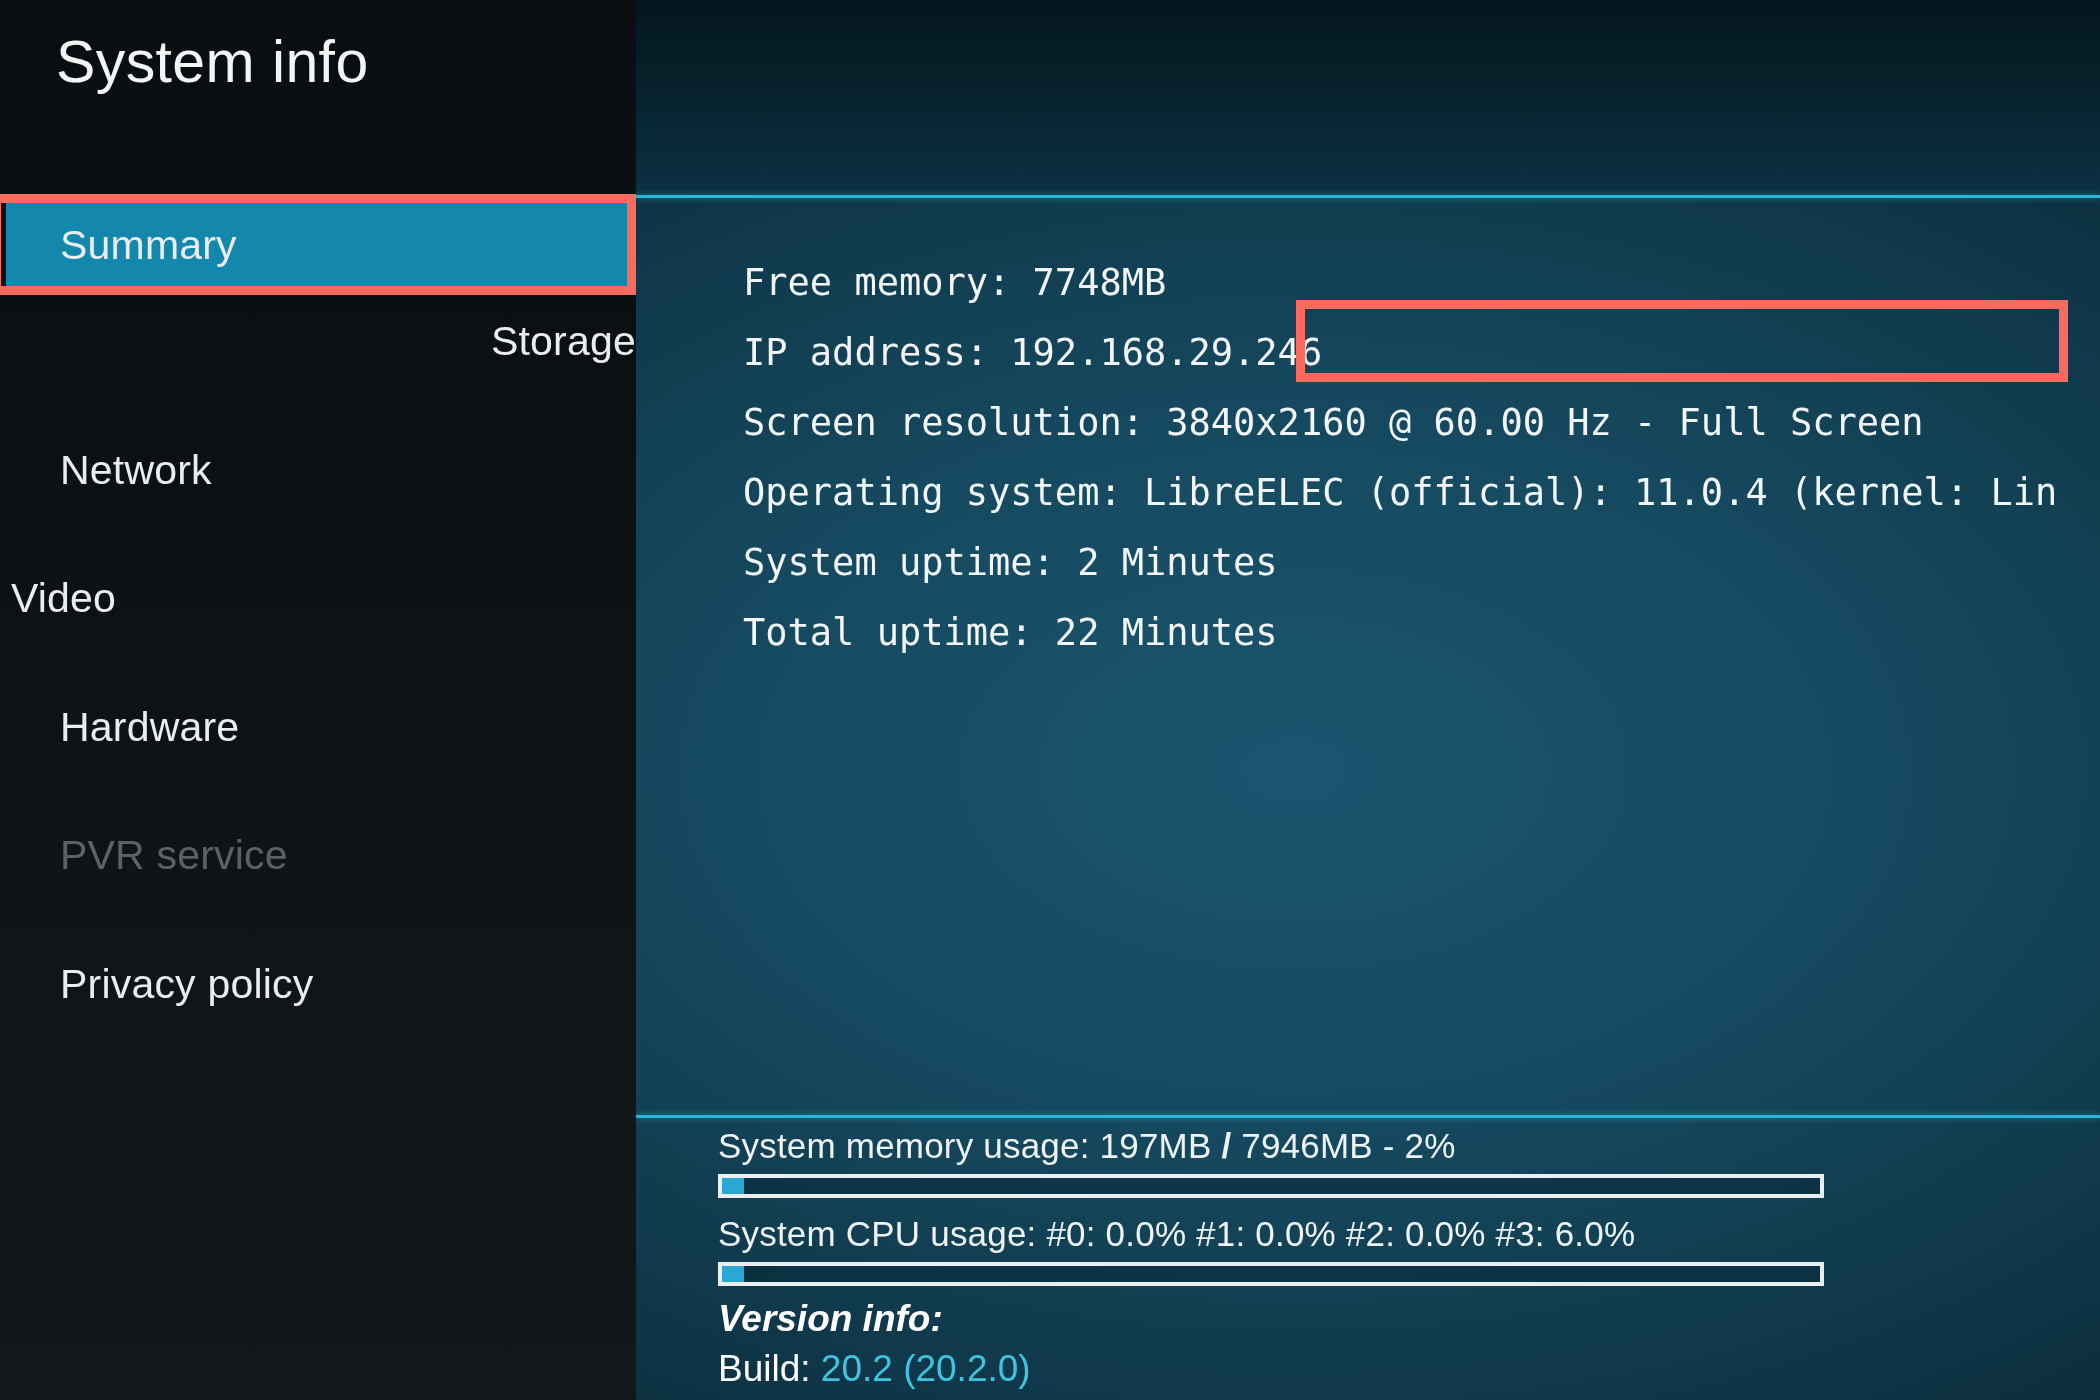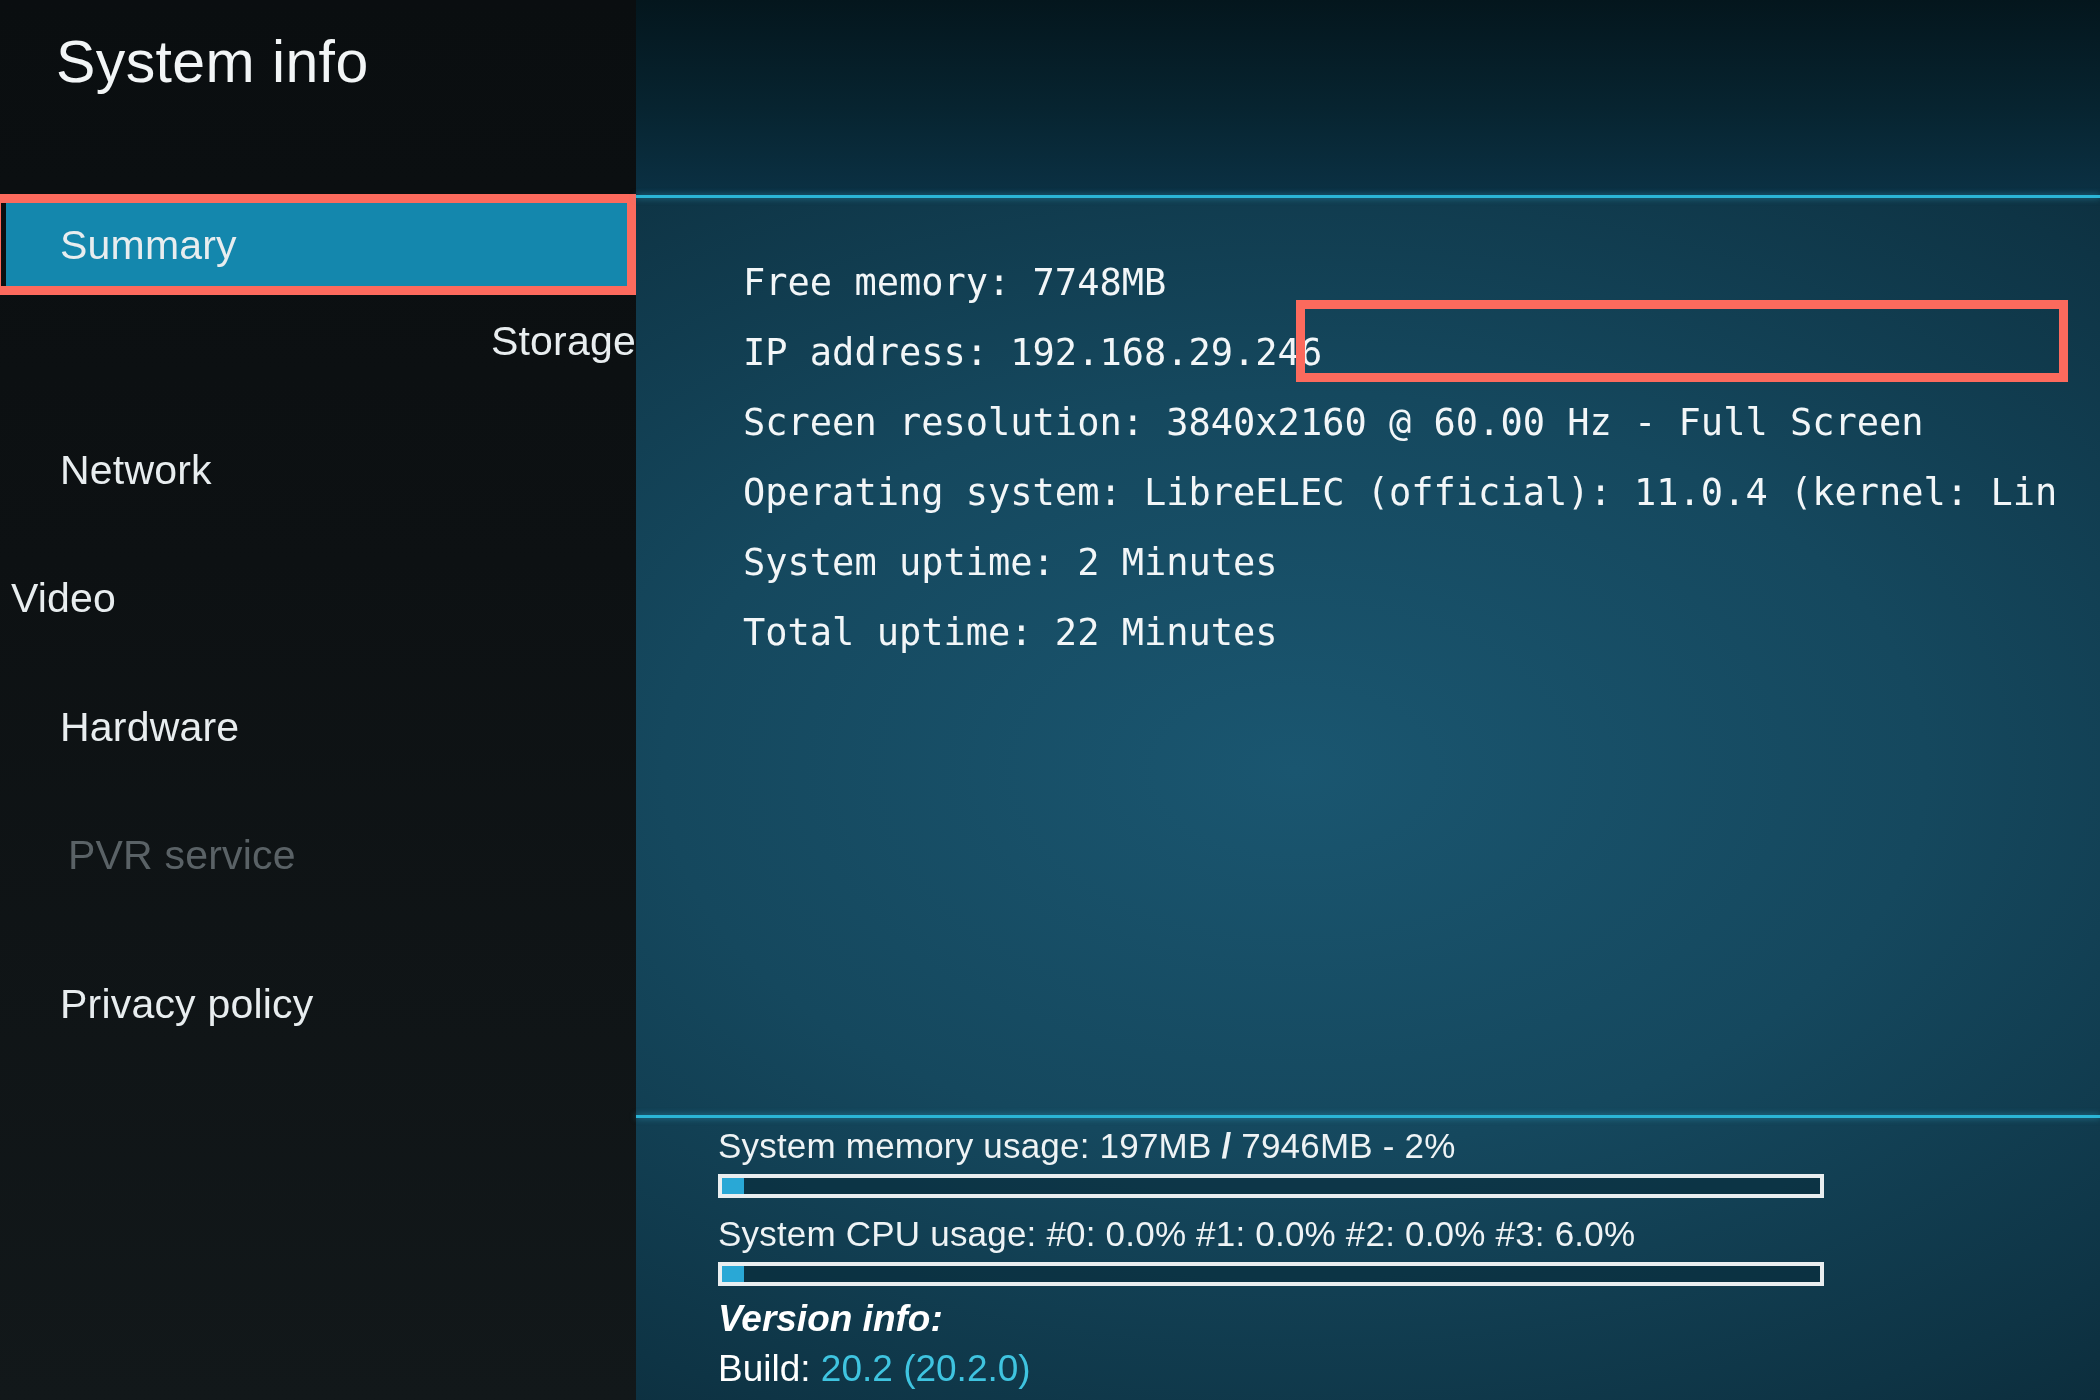--- a/index.html
+++ b/index.html
@@ -196,24 +196,24 @@
     </div>
     <div class="menu-item" style="top:433px;">
       <span>Network</span>
     </div>
     <div class="menu-item" style="top:561px;padding-left:11px;">
       <span>Video</span>
     </div>
     <div class="menu-item" style="top:690px;">
       <span>Hardware</span>
     </div>
-    <div class="menu-item dim" style="top:818px;margin-left:8px;">
+    <div class="menu-item dim" style="top:818px;">
       <span>PVR service</span>
     </div>
-    <div class="menu-item" style="top:967px;">
+    <div class="menu-item" style="top:947px;">
       <span>Privacy policy</span>
     </div>
 
     <div id="menu-selected-ring"></div>
   </div>
 
   <div id="content">
     <div id="content-top-shade"></div>
     <div class="hrule" id="hrule-top"></div>
     <div class="hrule" id="hrule-bottom"></div>

